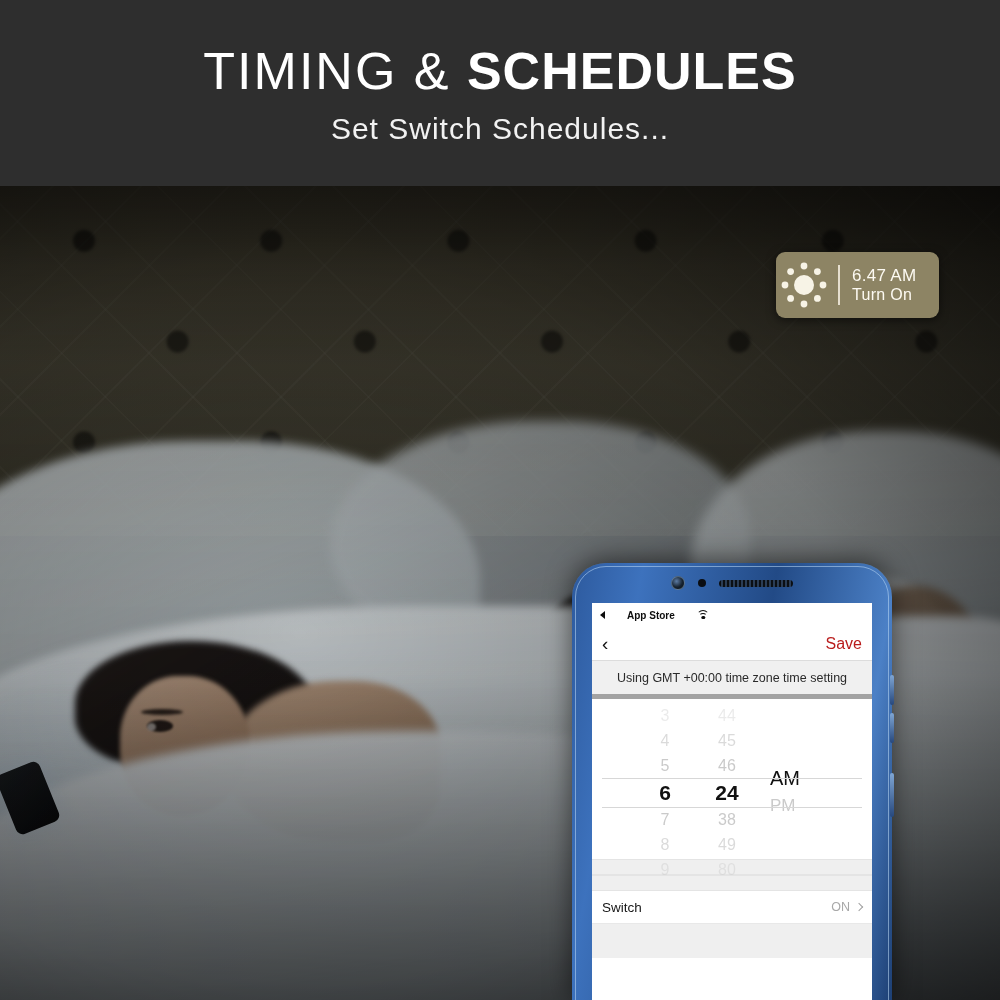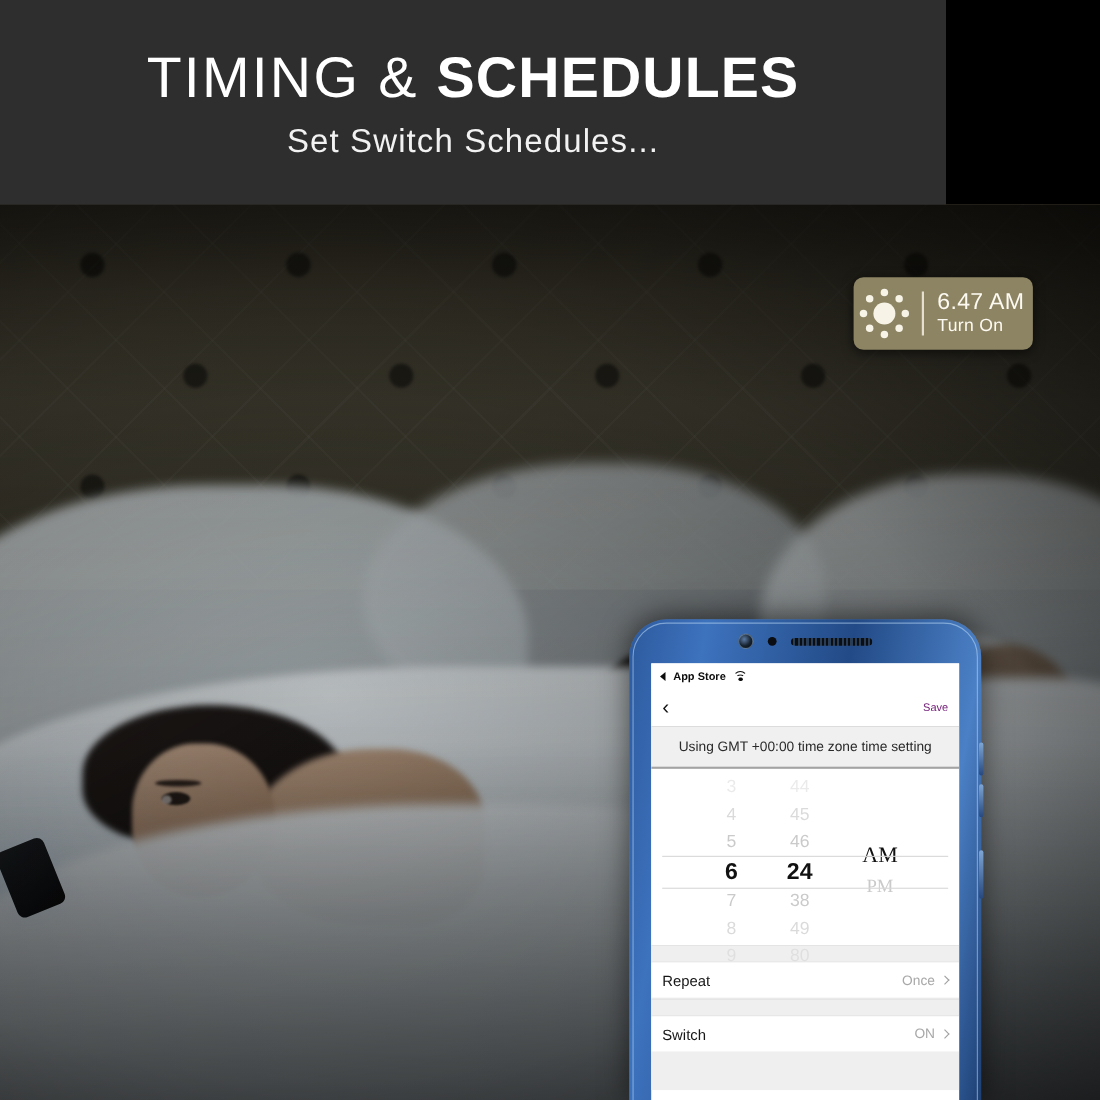--- a/index.html
+++ b/index.html
@@ -5,21 +5,21 @@
   * { margin:0; padding:0; box-sizing:border-box; }
   html,body { width:1000px; height:1000px; overflow:hidden; }
   body {
     font-family:"Liberation Sans", sans-serif;
     background:#000;
     position:relative;
   }
 
   
   #header-band{
-    position:absolute; left:0; top:0; width:860px; height:186px;
+    position:absolute; left:0; top:0; width:1000px; height:186px;
     background:#2e2e2e;
     display:flex; flex-direction:column;
     align-items:center; justify-content:center;
     z-index:40;
   }
   #header-title{
     font-size:52px; letter-spacing:2px; color:#ffffff;
     font-weight:300; line-height:1.05; white-space:nowrap;
     margin-top:4px;
   }
@@ -185,21 +185,21 @@
     background:#8d8464; border-radius:9px;
     display:flex; align-items:center;
     box-shadow:0 2px 10px rgba(0,0,0,.55);
     z-index:30;
   }
   .badge-icon{ position:relative; width:62px; height:66px; flex:0 0 62px; }
   .badge-divider{
     width:2px; height:40px; background:#efe9da; opacity:.9; flex:0 0 2px;
   }
   .badge-text{ padding-left:12px; color:#fdfaf2; line-height:1.18; }
-  .badge-time{ font-size:21px; letter-spacing:.3px; white-space:nowrap; }
+  .badge-time{ font-size:17px; letter-spacing:.3px; white-space:nowrap; }
   .badge-action{ font-size:16px; letter-spacing:.3px; }
 
   
   #phone{
     position:absolute; left:572px; top:563px; width:320px; height:440px;
     z-index:35;
   }
   .phone-shell{
     position:absolute; inset:0;
     border-radius:34px 34px 0 0;
@@ -231,21 +231,21 @@
   }
 
   .phone-screen{
     position:absolute; left:20px; top:40px; right:20px; bottom:0;
     background:#ffffff; overflow:hidden;
   }
 
   
   .statusbar{
     height:20px; background:#ffffff;
-    display:flex; align-items:center; padding:12px 8px; gap:7px;
+    display:flex; align-items:center; padding:12px 8px; gap:22px;
     font-size:10px; font-weight:700; color:#0d0d0d;
   }
   .back-tri{
     width:0;height:0;
     border-top:4px solid transparent; border-bottom:4px solid transparent;
     border-right:5px solid #0d0d0d;
   }
   .wifi{ position:relative; width:13px; height:10px; }
   .wifi i{
     position:absolute; left:50%; transform:translateX(-50%);
@@ -269,46 +269,46 @@
   }
   .nav-back{
     font-size:19px; color:#111; line-height:1; font-weight:400;
     cursor:pointer;
   }
   .nav-title{
     position:absolute; left:0; right:0; text-align:center;
     font-size:15px; font-weight:700; color:#111; pointer-events:none;
   }
   .nav-save{
-    margin-left:auto; font-size:10px; color:#701a75; z-index:2; cursor:pointer;
+    margin-left:auto; font-size:16px; color:#b91c1c; z-index:2; cursor:pointer;
   }
 
   
   .gmt{
     height:38px; background:#f0f0f0;
-    border-bottom:2px solid #a3a3a3;
+    border-bottom:5px solid #a3a3a3;
     display:flex; align-items:center; justify-content:center;
     font-size:12.5px; color:#2a2a2a;
   }
 
   
   .picker{
     position:relative; height:160px; background:#fff;
     display:flex; justify-content:center;
     padding-top:4px;
   }
   .pick-col{
     width:62px; display:flex; flex-direction:column; align-items:center;
   }
   .pick-col.ampm{ width:72px; align-items:flex-start; padding-left:12px; }
   .pick-item{
     height:25px; line-height:25px;
     font-size:16px; color:#bdbdbd; text-align:center; width:100%;
   }
-  .pick-col.ampm .pick-item{ text-align:center; font-size:17px;font-family:Liberation Serif, serif; }
+  .pick-col.ampm .pick-item{ text-align:left; font-size:17px; }
   .pick-item.o1{ opacity:.30; }
   .pick-item.o2{ opacity:.55; }
   .pick-item.o3{ opacity:.80; }
   .pick-item.sel{
     color:#111; font-size:21px; font-weight:700; height:29px; line-height:29px;
   }
   .pick-col.ampm .pick-item.sel{ font-weight:400; font-size:20px; }
   .pick-item.blank{ color:transparent; }
   .pick-lines{
     position:absolute; left:10px; right:10px; top:79px; height:30px;
@@ -456,27 +456,20 @@
         <div class="pick-item o3">PM</div>
         <div class="pick-item blank"></div>
         <div class="pick-item blank"></div>
       </div>
 
       <div class="pick-lines"></div>
     </div>
 
     <div class="gap"></div>
 
-    <div class="row">
-      <span>Repeat</span>
-      <span class="rv">
-        <span>Once</span>
-        <span class="chev"></span>
-      </span>
-    </div>
 
 
     <div class="gap"></div>
 
     <div class="row">
       <span>Switch</span>
       <span class="rv">
         <span>ON</span>
         <span class="chev"></span>
       </span>

